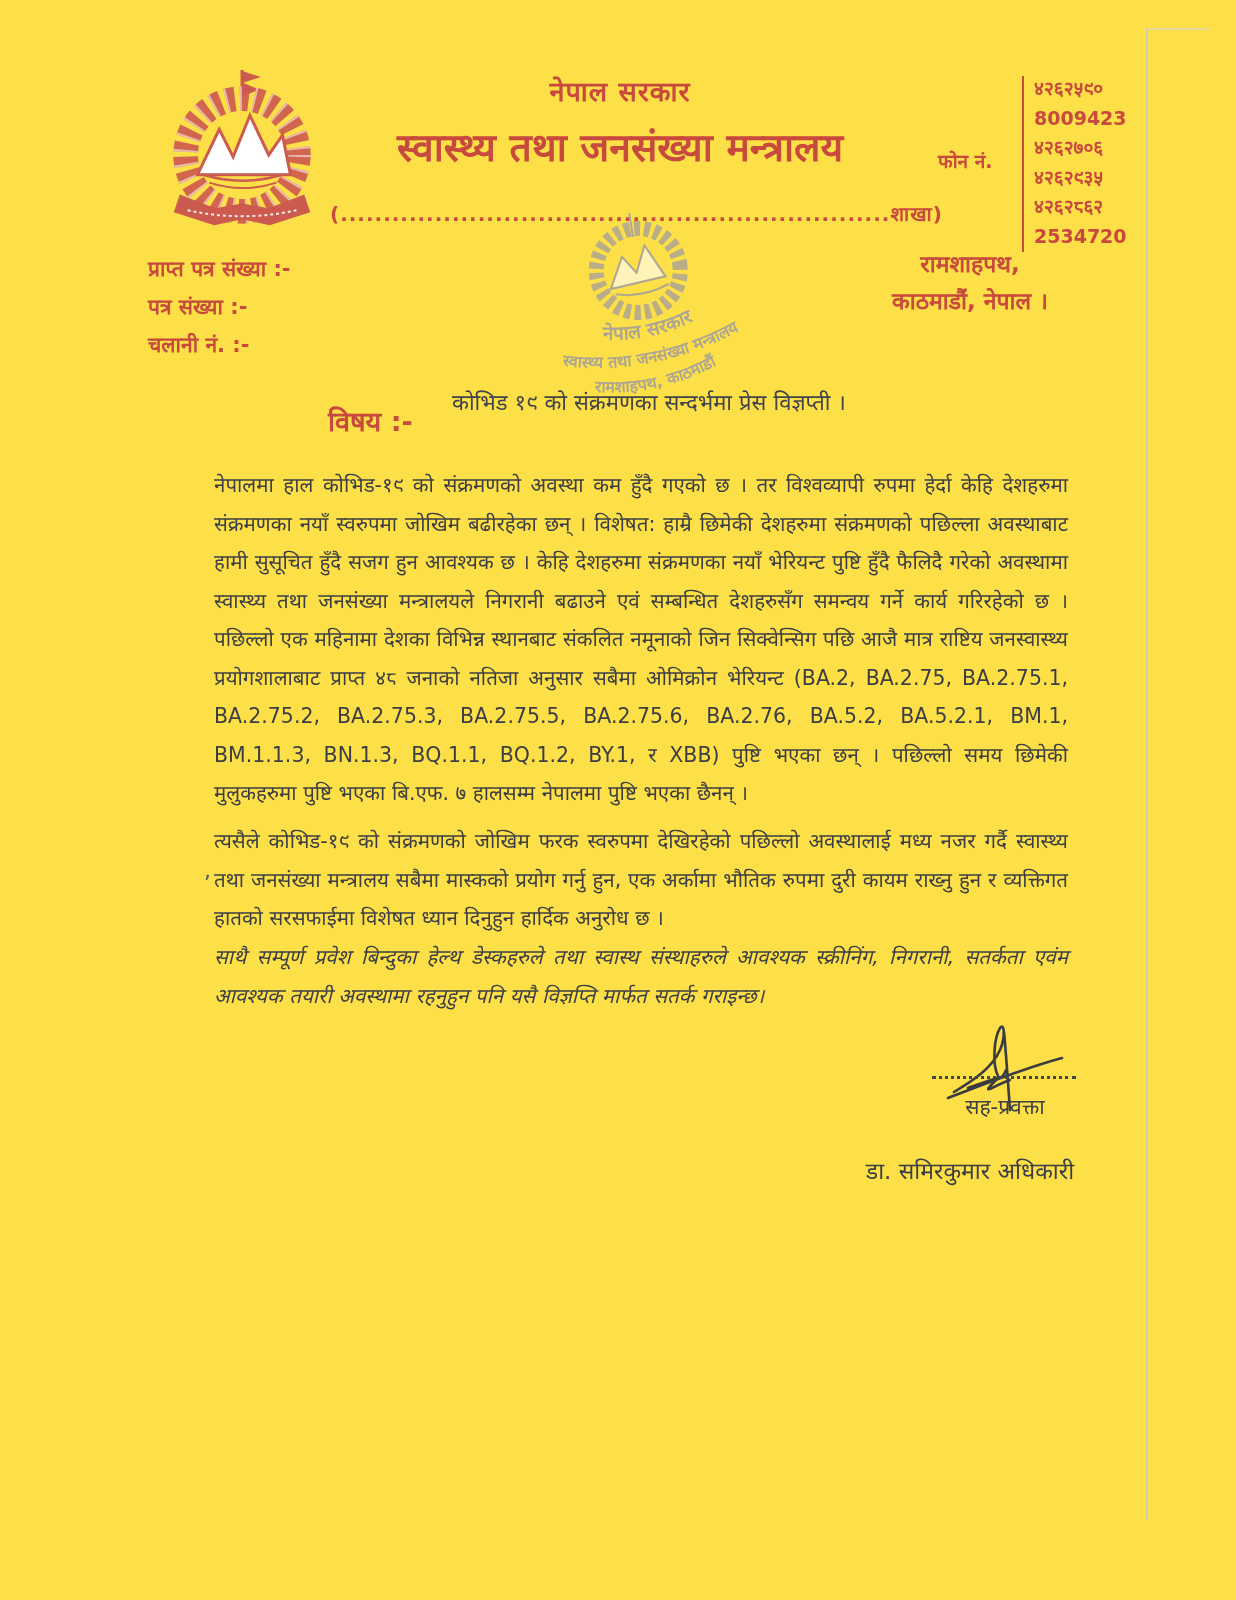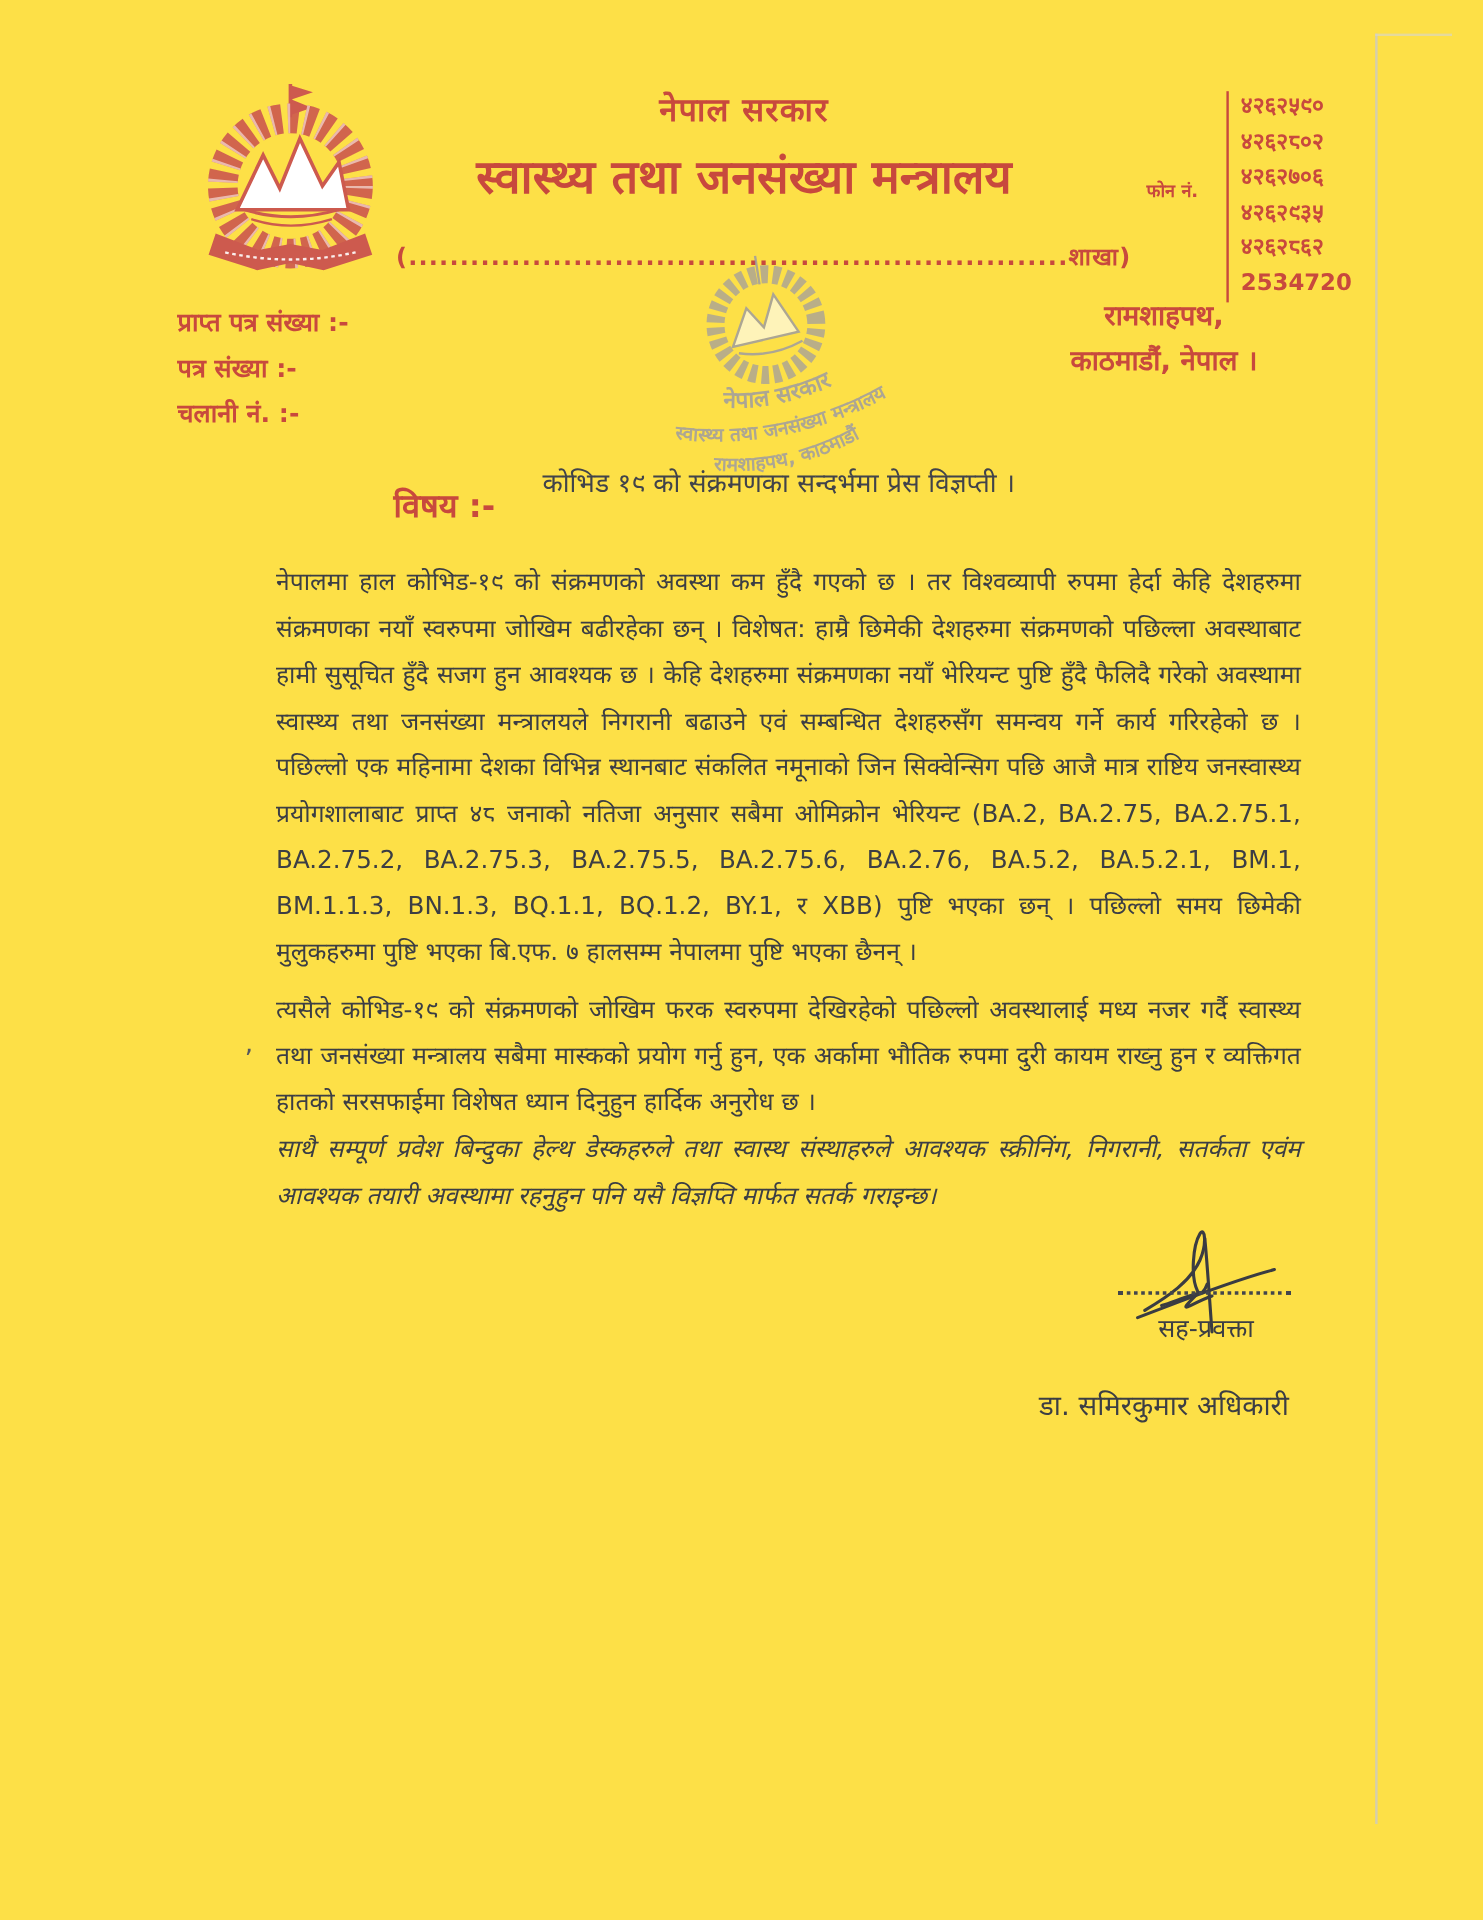--- a/index.html
+++ b/index.html
@@ -21,22 +21,22 @@
   }
   
   .emblem{position:absolute;left:158px;top:64px;width:168px;height:176px;}
   .head-center{
     position:absolute;left:330px;top:72px;width:580px;text-align:center;
   }
   .gov-line{font-size:27px;font-weight:bold;letter-spacing:1px;}
   .ministry-line{font-size:39px;font-weight:bold;margin-top:10px;white-space:nowrap;}
   .branch-line{font-size:20px;font-weight:bold;margin-top:28px;letter-spacing:1px;white-space:nowrap;}
   .phone-label{
-    position:absolute;left:938px;top:148px;width:78px;text-align:center;
-    font-size:15px;font-weight:bold;
+    position:absolute;left:938px;top:148px;width:78px;text-align:left;
+    font-size:19px;font-weight:bold;
   }
   .phone-rule{
     position:absolute;left:1022px;top:76px;width:2px;height:176px;background:#c8493d;
   }
   .phone-list{
     position:absolute;left:1034px;top:74px;width:110px;
     font-size:19px;font-weight:bold;line-height:29.5px;white-space:nowrap;
   }
   
   .stamp{position:absolute;left:495px;top:198px;width:300px;height:230px;opacity:.62;}
@@ -62,21 +62,21 @@
   
   .subject-label{
     position:absolute;left:328px;top:402px;font-size:27px;font-weight:bold;white-space:nowrap;
   }
   .subject-text{
     position:absolute;left:452px;top:386px;width:640px;
     font-size:22px;color:#41434a;white-space:nowrap;
   }
   
   .para{
-    position:absolute;left:230px;width:854px;
+    position:absolute;left:214px;width:854px;
     font-size:20.5px;line-height:38.5px;color:#3c3e44;
     text-align:justify;
   }
   .p1{top:466px;}
   .p2{top:822px;}
   .p3{top:938px;font-style:italic;}
   .stray-comma{
     position:absolute;left:204px;top:858px;font-size:22px;color:#55575e;
   }
   
@@ -124,21 +124,21 @@
   <div class="head-center">
     <div class="gov-line red">नेपाल सरकार</div>
     <div class="ministry-line red">स्वास्थ्य तथा जनसंख्या मन्त्रालय</div>
     <div class="branch-line red">(................................................................शाखा)</div>
   </div>
 
   <div class="phone-label red">फोन नं.</div>
   <div class="phone-rule"></div>
   <div class="phone-list red">
     <div>४२६२५९०</div>
-    <div>४२६२८०२</div>
+    <div>8009423</div>
     <div>४२६२७०६</div>
     <div>४२६२९३५</div>
     <div>४२६२८६२</div>
     <div>2534720</div>
   </div>
 
   <svg class="stamp" viewBox="0 0 300 230">
     <defs>
       <path id="arc1" d="M80 128 Q150 152 220 122"></path>
       <path id="arc2" d="M46 150 Q150 184 254 142"></path>

